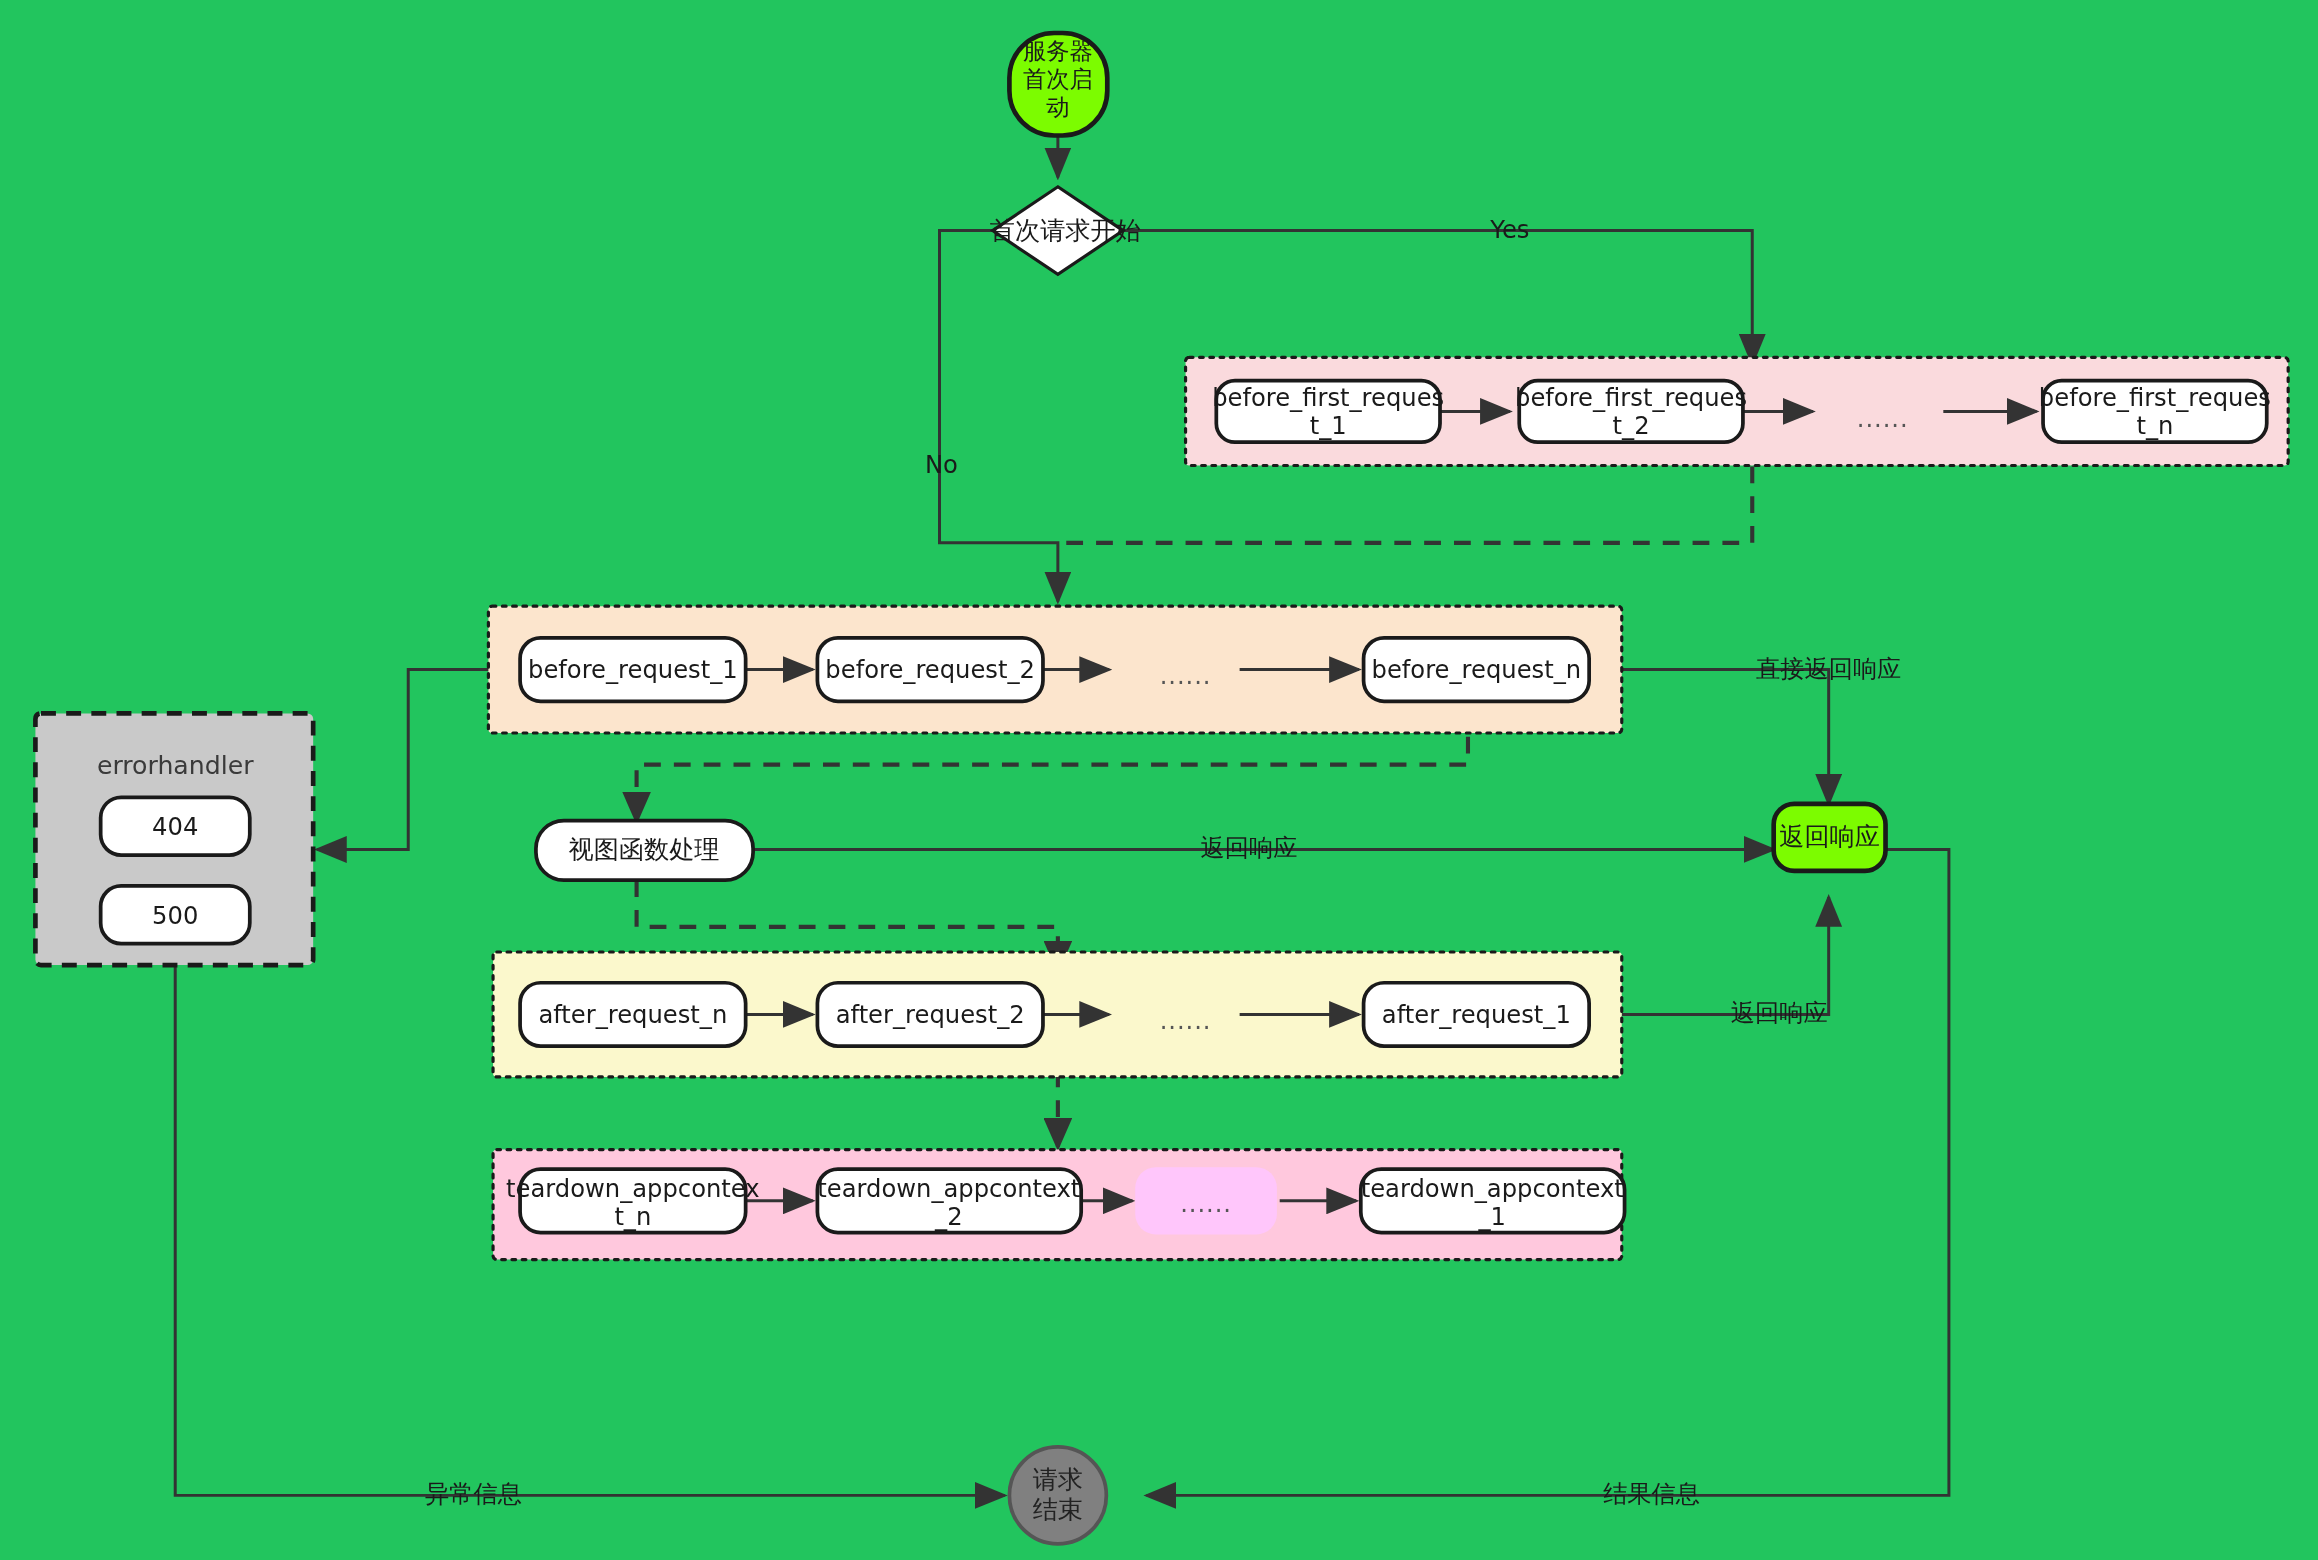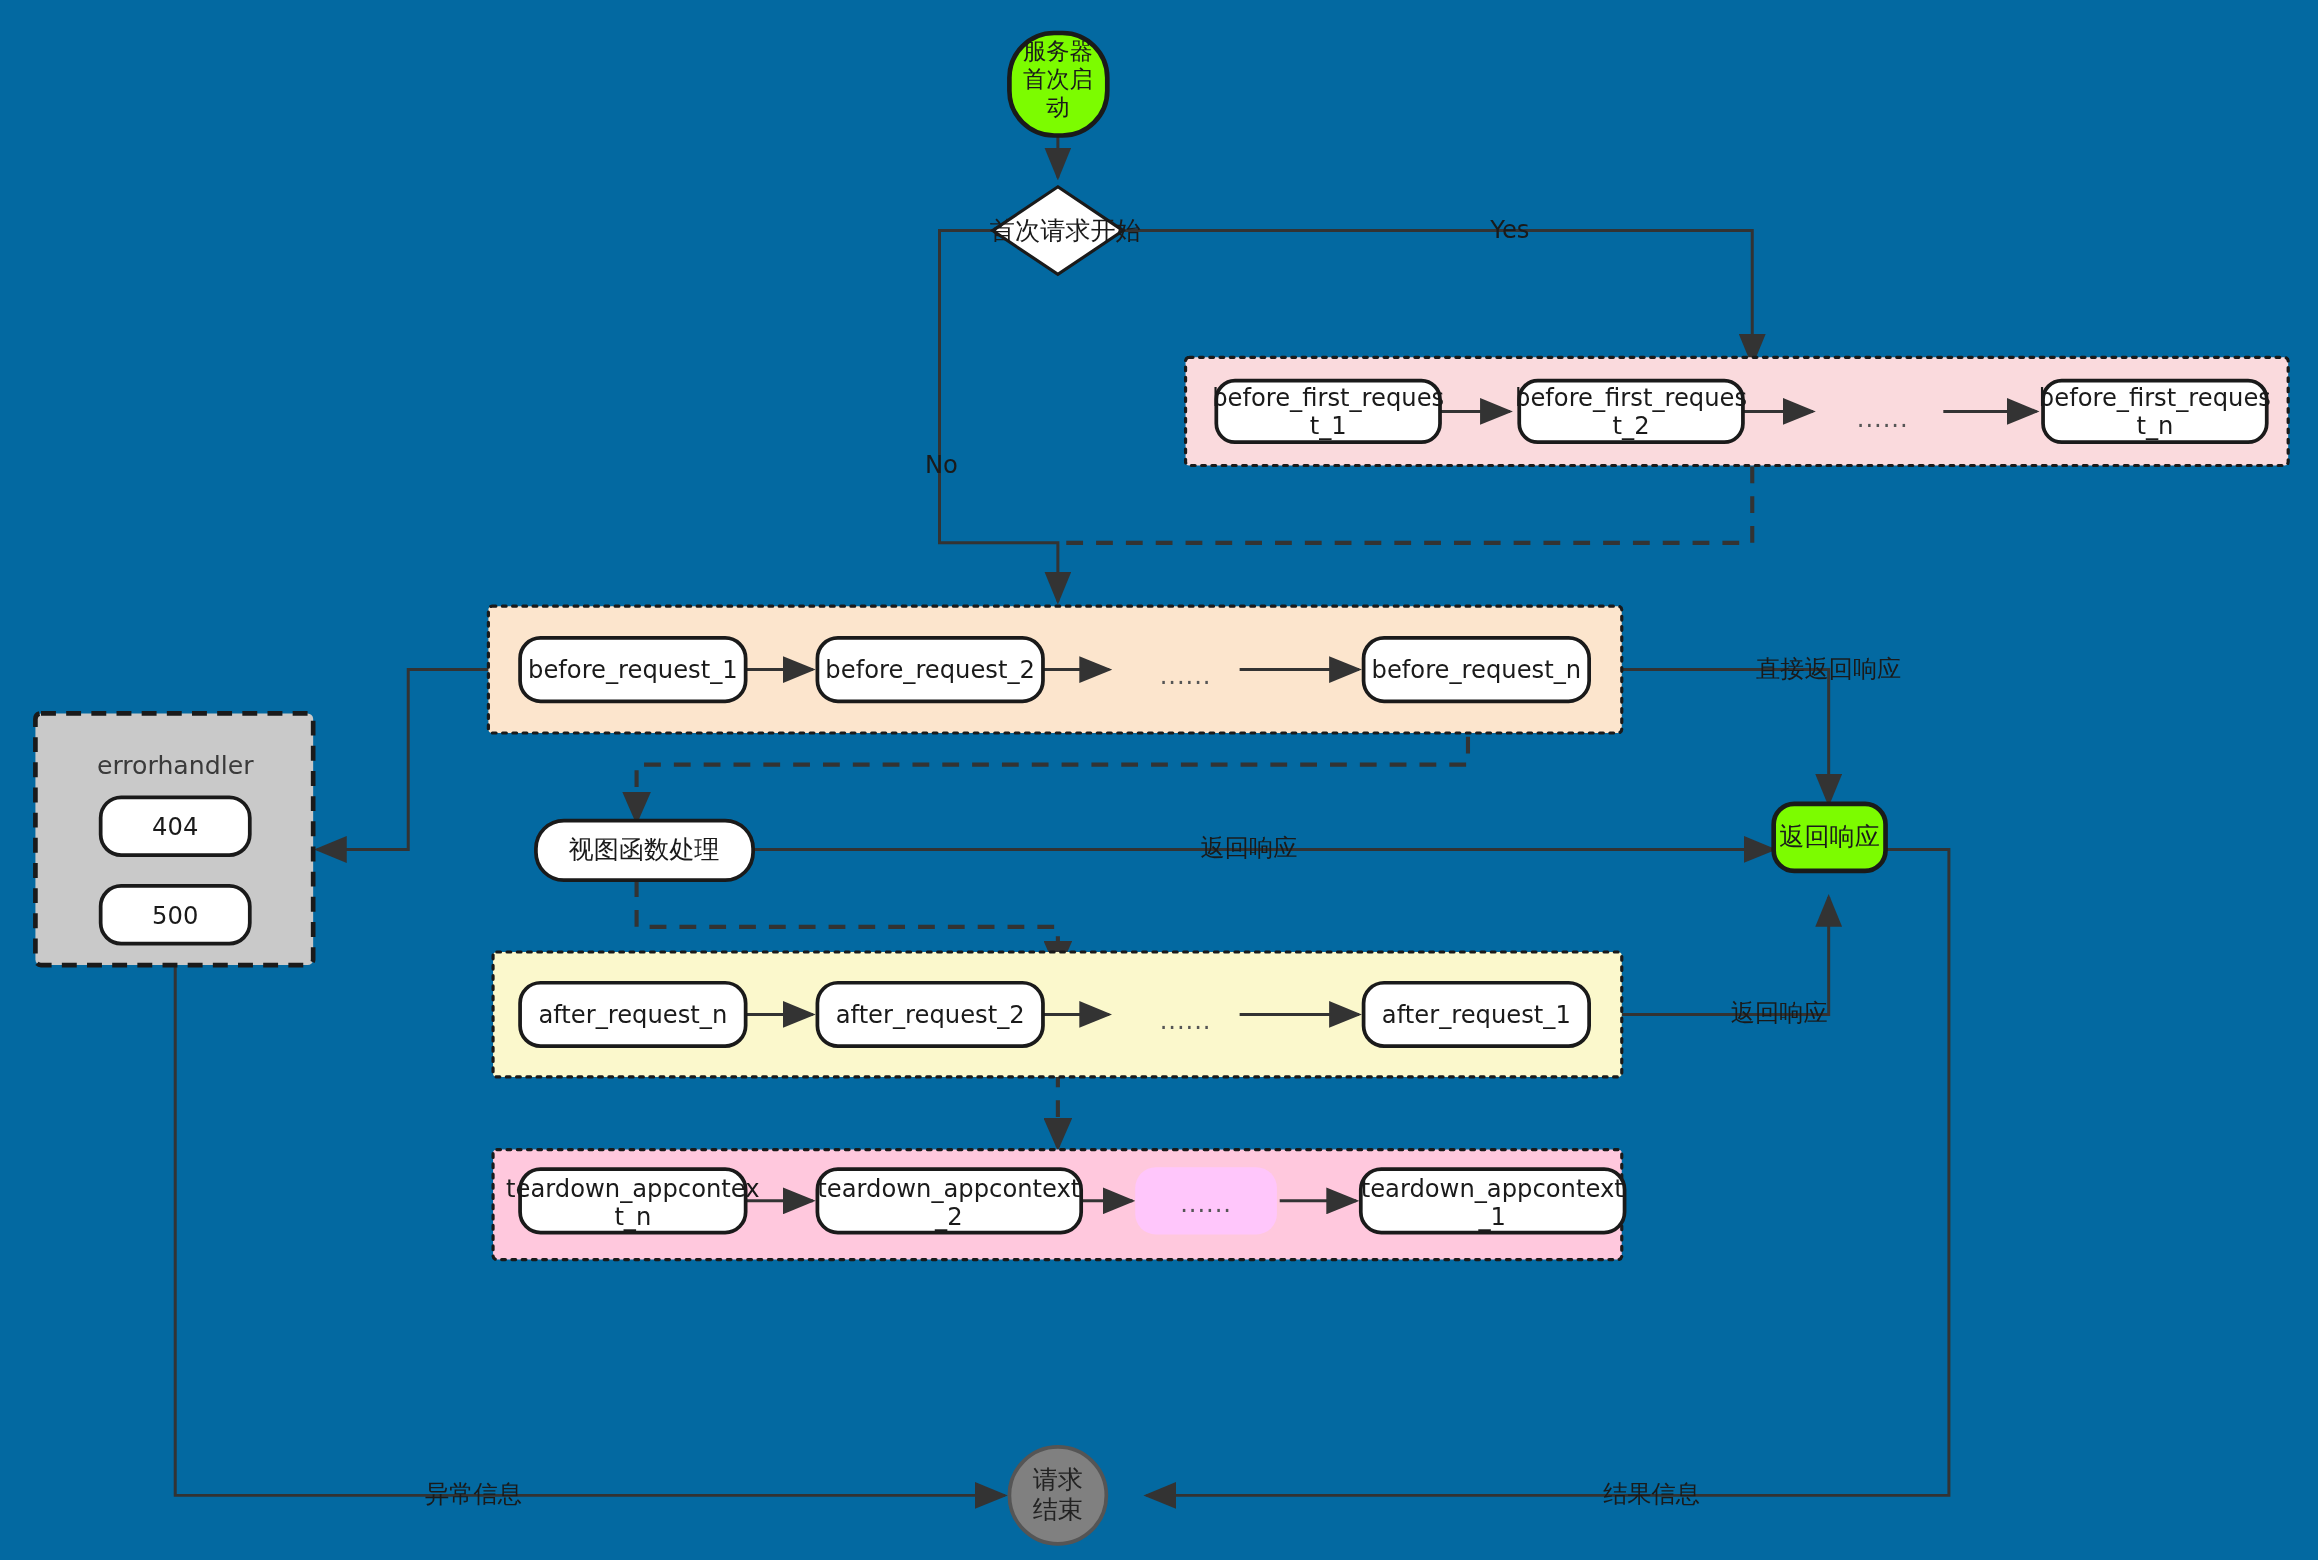--- a/index.html
+++ b/index.html
@@ -1,17 +1,17 @@
 <!DOCTYPE html>
 <html style="font-size:15px"><head>
 <meta charset="utf-8">
 <style>
   html,body{margin:0;padding:0;background:#ffffff;}
   body{font-family:"DejaVu Sans","Liberation Sans",sans-serif;}
-  #stage{position:relative;width:2318px;height:1561px;background:#0369a1;overflow:hidden;}
+  #stage{position:relative;width:2318px;height:1561px;background:#22c55e;overflow:hidden;}
   svg{position:absolute;left:0;top:0;width:2318px;height:1561px;}
   .edge{fill:none;stroke:#333333;stroke-width:3.2;}
   .edge-dash{fill:none;stroke:#333333;stroke-width:4.4;stroke-dasharray:18 14;}
   .nodebox{fill:#ffffff;stroke:#1a1a1a;stroke-width:4;}
   .grp-pink{fill:#fadadd;stroke:#1a1a1a;stroke-width:3.4;stroke-dasharray:4 7;stroke-linecap:round;}
   .grp-orange{fill:#fce5cd;stroke:#1a1a1a;stroke-width:3.4;stroke-dasharray:4 7;stroke-linecap:round;}
   .grp-yellow{fill:#fbf8cc;stroke:#1a1a1a;stroke-width:3.4;stroke-dasharray:4 7;stroke-linecap:round;}
   .grp-magenta{fill:#ffc8dd;stroke:#1a1a1a;stroke-width:3.4;stroke-dasharray:4 7;stroke-linecap:round;}
   .grp-gray{fill:#c9c9c9;stroke:#1a1a1a;stroke-width:5;stroke-dasharray:16 11;}
   .hl-magenta{fill:#ffc6fb;stroke:none;}

